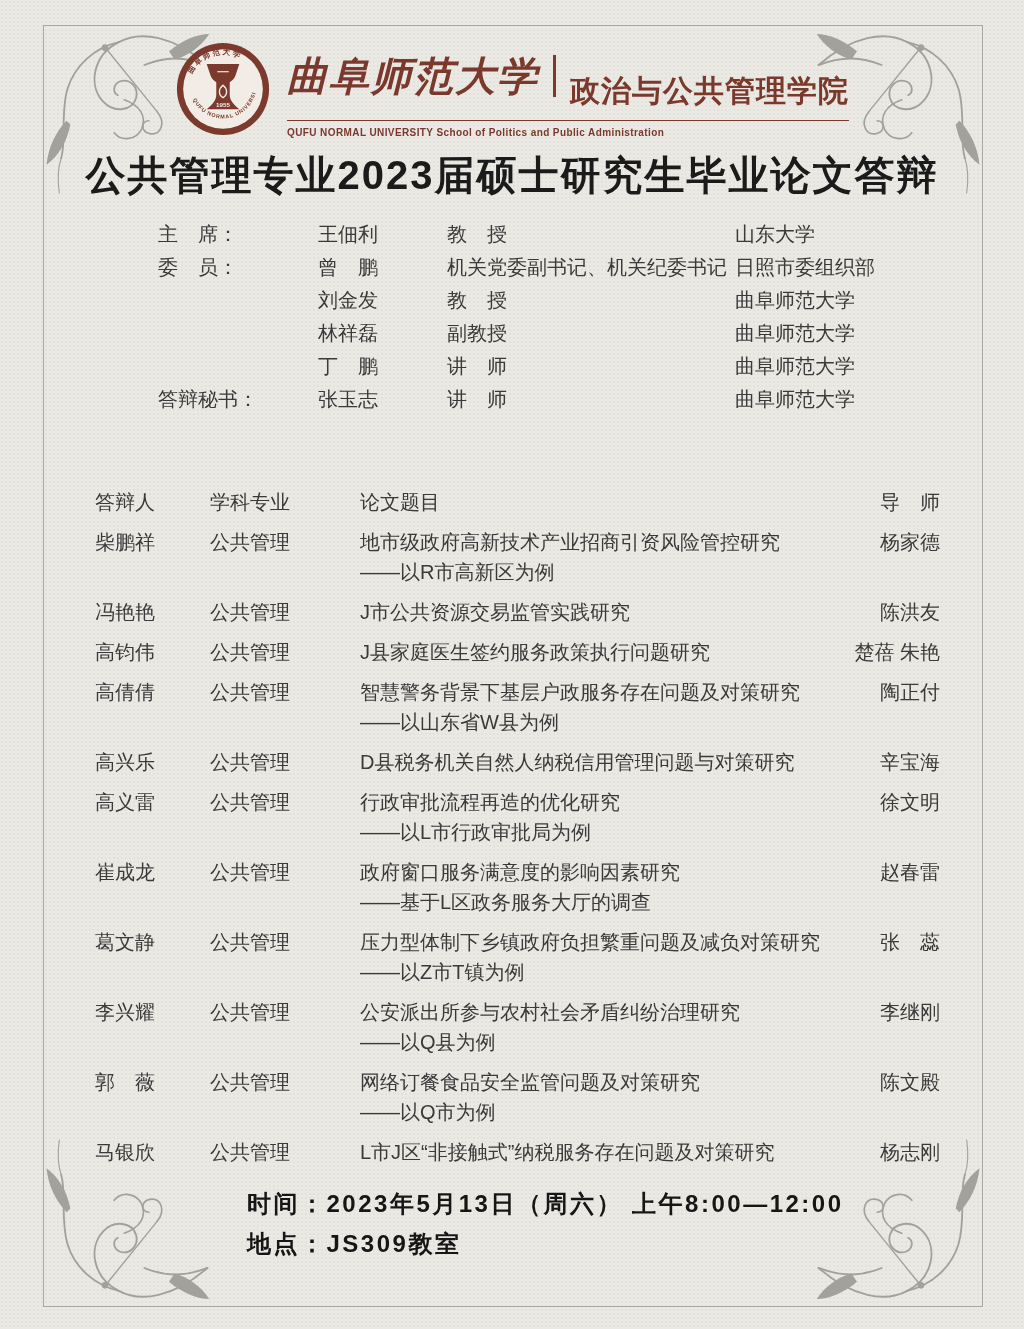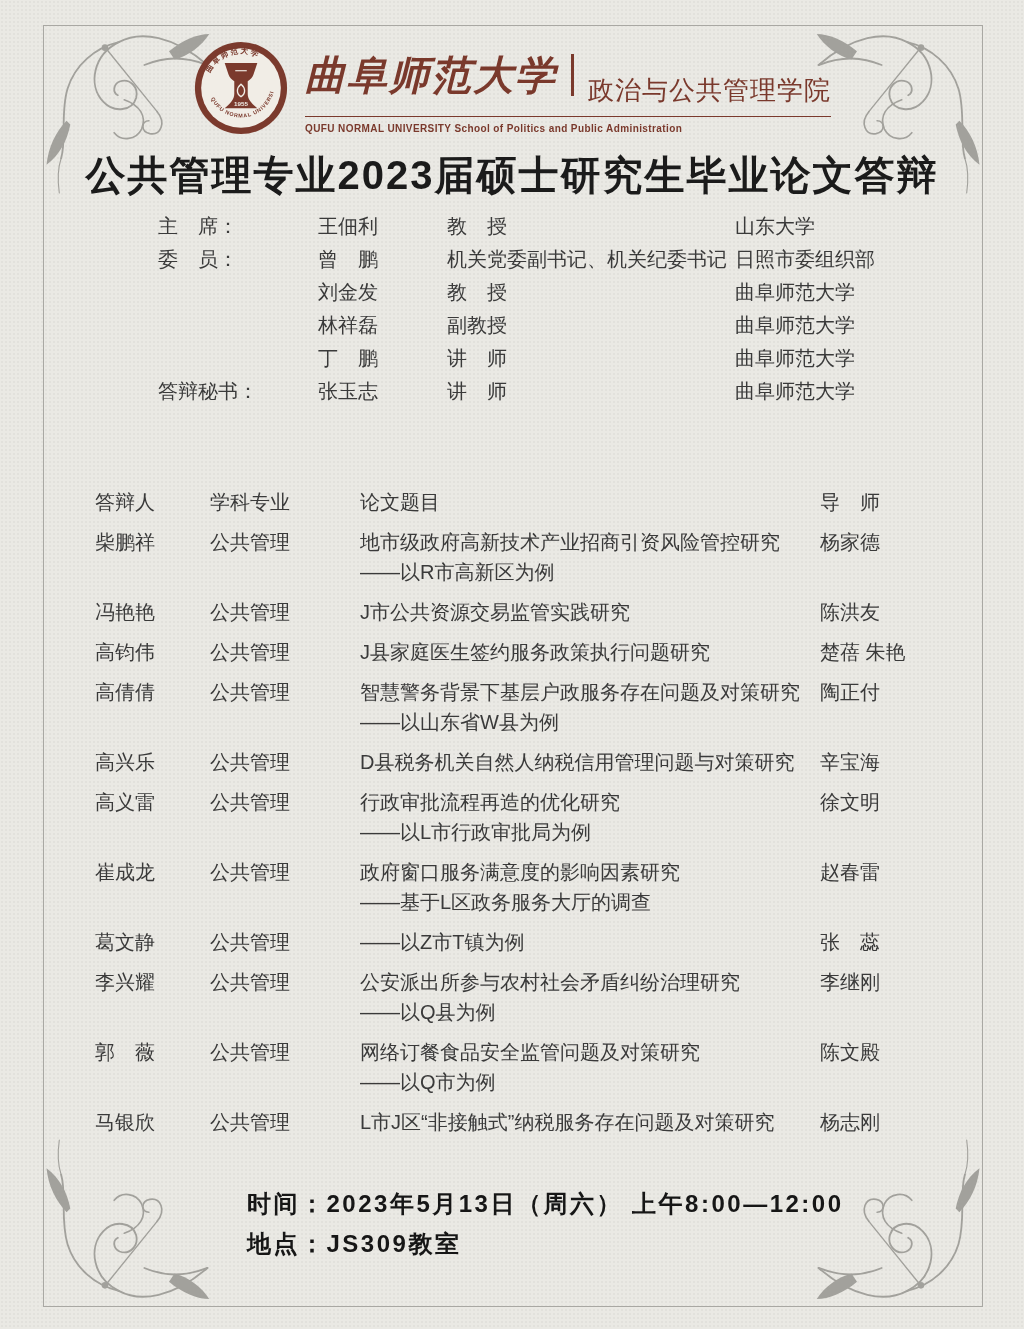--- a/index.html
+++ b/index.html
@@ -24,39 +24,39 @@
   
   .header{position:absolute;top:40px;left:0;width:100%;display:flex;justify-content:center;align-items:center;gap:16px;}
   .logo{width:96px;height:96px;flex:0 0 auto;}
   .header-text{display:flex;flex-direction:column;}
   .header-row{display:flex;align-items:center;gap:14px;border-bottom:1px solid #7a392c;padding-bottom:8px;}
   .uni-cn{
     font-family:"Liberation Serif", serif;font-style:italic;font-weight:bold;
     font-size:40px;color:#7a392c;letter-spacing:2px;white-space:nowrap;
   }
   .hdr-divider{width:3px;height:42px;background:#7a392c;}
-  .school-cn{font-size:26px;font-weight:normal;color:#7a392c;letter-spacing:1px;white-space:nowrap;margin-top:31px;}
+  .school-cn{font-size:30px;font-weight:bold;color:#7a392c;letter-spacing:1px;white-space:nowrap;margin-top:31px;}
   .header-en{font-size:10px;font-weight:bold;color:#7a392c;margin-top:6px;letter-spacing:0.4px;white-space:nowrap;}
 
   
   .title{
     position:absolute;top:148px;left:0;width:100%;margin:0;text-align:center;
     font-size:40px;font-weight:bold;color:#1b1b1b;letter-spacing:2px;
   }
 
   
-  .committee{position:absolute;top:210px;left:158px;width:710px;font-size:20px;}
+  .committee{position:absolute;top:218px;left:158px;width:710px;font-size:20px;}
   .c-row{display:grid;grid-template-columns:160px 129px 288px 1fr;line-height:33px;white-space:nowrap;}
 
   
   .dtable{position:absolute;top:487px;left:95px;width:845px;font-size:20px;}
   .t-head,.t-row{display:grid;grid-template-columns:115px 150px 460px 120px;margin-bottom:10px;}
   .t-head span{line-height:30px;}
   .t-cell{line-height:30px;white-space:nowrap;}
-  .t-mentor{text-align:left;}
+  .t-mentor{text-align:right;}
   .thesis-line{line-height:30px;white-space:nowrap;}
 
   
   .footer{position:absolute;top:1190px;left:247px;font-weight:bold;color:#161616;}
   .f-line{font-size:24px;letter-spacing:2.5px;line-height:28px;margin-bottom:12px;white-space:nowrap;}
 </style>
 </head>
 <body>
 
 <div class="frame"></div>
@@ -253,20 +253,21 @@
         <div class="t-thesis">
           <div class="thesis-line">政府窗口服务满意度的影响因素研究</div>
           <div class="thesis-line">——基于L区政务服务大厅的调查</div>
         </div>
         <span class="t-cell t-mentor">赵春雷</span>
       </div>
       <div class="t-row">
         <span class="t-cell">葛文静</span>
         <span class="t-cell">公共管理</span>
         <div class="t-thesis">
+          <div class="thesis-line">压力型体制下乡镇政府负担繁重问题及减负对策研究</div>
           <div class="thesis-line">——以Z市T镇为例</div>
         </div>
         <span class="t-cell t-mentor">张　蕊</span>
       </div>
       <div class="t-row">
         <span class="t-cell">李兴耀</span>
         <span class="t-cell">公共管理</span>
         <div class="t-thesis">
           <div class="thesis-line">公安派出所参与农村社会矛盾纠纷治理研究</div>
           <div class="thesis-line">——以Q县为例</div>

